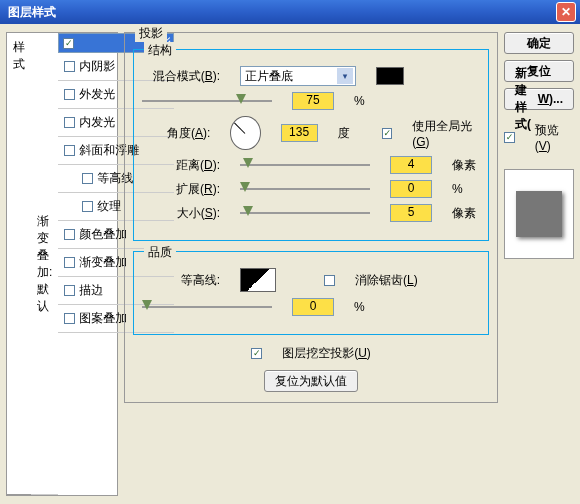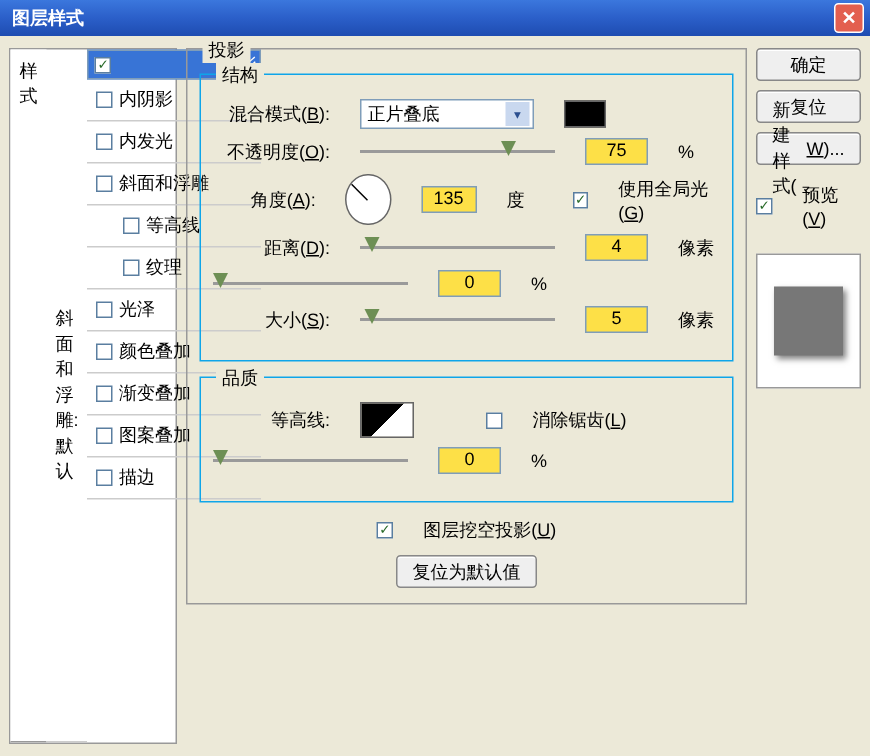--- a/index.html
+++ b/index.html
@@ -27,82 +27,82 @@
 .slidertrack { position: absolute; left: 0; right: 0; top: 6px; height: 2px; background: #9a9a9a; }
 .sliderthumb { position: absolute; top: 0; width: 0; height: 0; border-left: 5px solid transparent; border-right: 5px solid transparent; border-top: 10px solid #6d8f54; }
 .numbox { width: 42px; height: 18px; border: 1px solid #7f9db9; background: #fde047; text-align: center; }
 .unit { width: 28px; }
 .anglering { width: 34px; height: 34px; border: 1px solid #666; border-radius: 50%; position: relative; background: #fff; }
 .anglering .hand { position: absolute; width: 15px; height: 1px; background: #000; top: 50%; left: 50%; transform-origin: left center; transform: rotate(-135deg); }
 .contour { width: 36px; height: 24px; border: 1px solid #666; background: linear-gradient(135deg, #000 0 50%, #fff 50% 100%); }
 .btnrow { display: flex; gap: 10px; justify-content: center; margin-top: 8px; }
 .btn { border: 1px solid #888; background: #efefef; border-radius: 3px; height: 22px; padding: 0 10px; cursor: pointer; display: inline-flex; align-items: center; box-shadow: inset 0 1px 0 #fff; }
 .rightcol { width: 104px; display: flex; flex-direction: column; gap: 6px; align-items: stretch; }
-.rightcol .btn { width: 100%; justify-content: center; }
+.rightcol .btn { width: 100%; justify-content: center; font-weight: bold; }
 .preview { border: 1px solid #999; background: #fff; height: 90px; display: flex; align-items: center; justify-content: center; margin-top: 4px; }
 .preview .sq { width: 46px; height: 46px; background: #777; box-shadow: 2px 2px 4px rgba(0,0,0,.5); }
 u { text-decoration: underline; }
 </style>
 </head>
 <body>
 
 <div class="titlebar">
   <span>图层样式</span>
   <div class="close">✕</div>
 </div>
 
 <div class="body">
 
   <div class="leftcol">
     <div class="lefthdr">样式</div>
-    <div class="leftitem">斜面和浮雕:默认</div>
+    <div class="leftitem">渐变叠加:默认</div>
     <div id="styleitems">
         <div class="leftitem sel">
           <span class="cb">✓</span>
           <span>投影</span>
         </div>
         <div class="leftitem">
           <span class="cb"></span>
           <span>内阴影</span>
         </div>
         <div class="leftitem">
           <span class="cb"></span>
+          <span>外发光</span>
+        </div>
+        <div class="leftitem">
+          <span class="cb"></span>
           <span>内发光</span>
         </div>
         <div class="leftitem">
           <span class="cb"></span>
           <span>斜面和浮雕</span>
         </div>
         <div class="leftitem indent">
           <span class="cb"></span>
           <span>等高线</span>
         </div>
         <div class="leftitem indent">
           <span class="cb"></span>
           <span>纹理</span>
         </div>
         <div class="leftitem">
           <span class="cb"></span>
-          <span>光泽</span>
-        </div>
-        <div class="leftitem">
-          <span class="cb"></span>
           <span>颜色叠加</span>
         </div>
         <div class="leftitem">
           <span class="cb"></span>
           <span>渐变叠加</span>
         </div>
         <div class="leftitem">
           <span class="cb"></span>
+          <span>描边</span>
+        </div>
+        <div class="leftitem">
+          <span class="cb"></span>
           <span>图案叠加</span>
-        </div>
-        <div class="leftitem">
-          <span class="cb"></span>
-          <span>描边</span>
         </div>
       </div>
   </div>
 
   <div class="midcol">
     <div class="fieldset">
       <span class="legend">投影</span>
 
       <div class="subfield">
         <span class="legend">结构</span>
@@ -110,21 +110,20 @@
         <div class="row">
           <span class="lbl">混合模式(<u>B</u>):</span>
           <div class="sel">
             <span>正片叠底</span>
             <span class="arrow">▾</span>
           </div>
           <div class="swatch"></div>
         </div>
 
         <div class="row">
-          <span class="lbl">不透明度(<u>O</u>):</span>
           <div class="sliderwrap">
               <div class="slidertrack"></div>
               <div class="sliderthumb" style="left:72%"></div>
             </div>
           <div class="numbox">75</div>
           <span class="unit">%</span>
         </div>
 
         <div class="row">
           <span class="lbl">角度(<u>A</u>):</span>
@@ -141,20 +140,21 @@
           <span class="lbl">距离(<u>D</u>):</span>
           <div class="sliderwrap">
               <div class="slidertrack"></div>
               <div class="sliderthumb" style="left:2%"></div>
             </div>
           <div class="numbox">4</div>
           <span class="unit">像素</span>
         </div>
 
         <div class="row">
+          <span class="lbl">扩展(<u>R</u>):</span>
           <div class="sliderwrap">
               <div class="slidertrack"></div>
               <div class="sliderthumb" style="left:0%"></div>
             </div>
           <div class="numbox">0</div>
           <span class="unit">%</span>
         </div>
 
         <div class="row">
           <span class="lbl">大小(<u>S</u>):</span>

